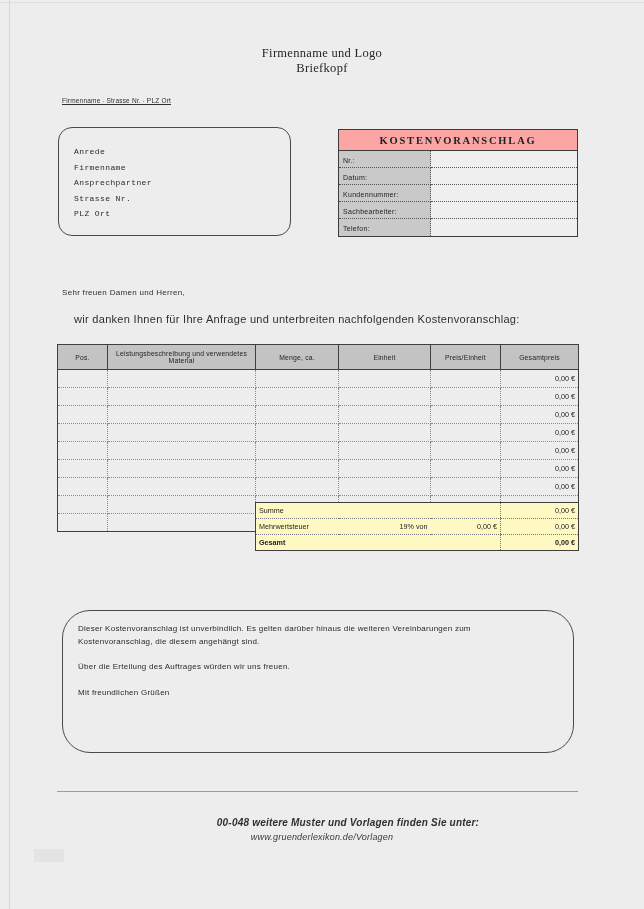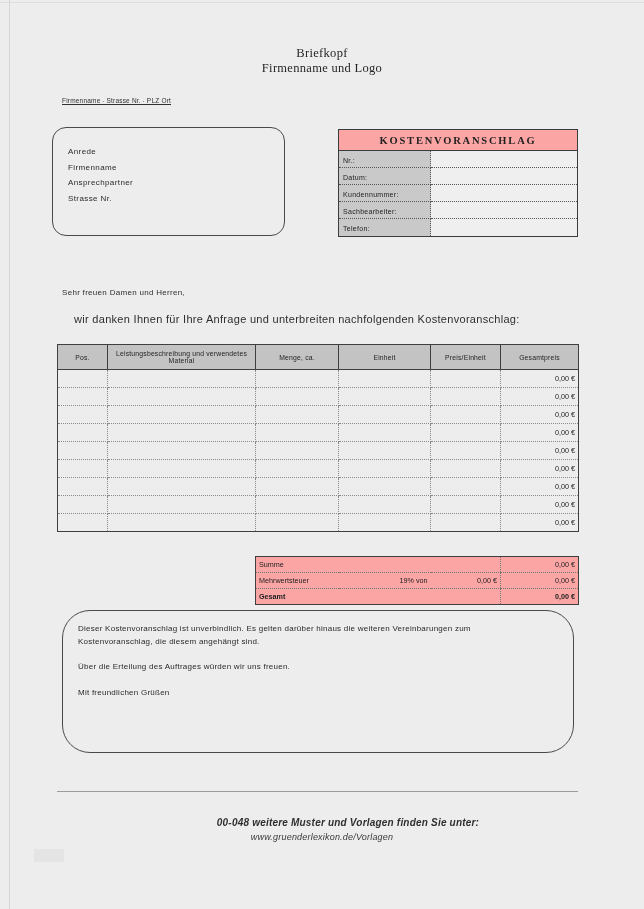--- a/index.html
+++ b/index.html
@@ -25,24 +25,24 @@
 
   
   .sender{
     position:absolute;left:62px;top:97px;
     font-size:6.5px;letter-spacing:.2px;color:#303030;
     text-decoration:underline;
   }
 
   
   .recipient{
-    position:absolute;left:52px;top:127px;width:233px;height:109px;
+    position:absolute;left:58px;top:127px;width:233px;height:109px;
     border:1.4px solid #4a4a4a;border-radius:14px;box-sizing:border-box;
     padding:16px 0 15px 15px;
-    font-size:8px;line-height:15.5px;letter-spacing:.4px;color:#2a2a2a;
+    font-size:8px;line-height:15.5px;letter-spacing:.4px;color:#2a2a2a;font-family:Liberation Mono, monospace;
   }
 
   
   .kv{
     position:absolute;left:338px;top:129px;width:240px;
     border:1.8px solid #3c3c3c;box-sizing:border-box;background:#efefef;
   }
   .kv-title{
     height:20px;background:#fca5a5;border-bottom:1.4px solid #3c3c3c;
     display:flex;align-items:center;justify-content:center;
@@ -74,22 +74,22 @@
     height:24px;padding:0 2px;text-align:center;letter-spacing:.2px;
   }
   .items td{
     height:17px;font-size:7.2px;padding:0 3px;color:#222;
     border-right:1px dotted #8a8a8a;border-bottom:1px dotted #8a8a8a;
   }
   .items td:last-child{border-right:none;text-align:right;}
 
   
   .summary{
-    position:absolute;left:255px;top:556px;width:323px;
-    border:1.5px solid #3f3f3f;background:#fca5a5;
+    position:absolute;left:255px;top:502px;width:323px;
+    border:1.5px solid #3f3f3f;background:#fef9c3;
   }
   .summary td{
     height:15px;font-size:7.2px;padding:0 3px;color:#222;
     border-bottom:1px dotted #777;
   }
   .summary tr:last-child td{border-bottom:none;}
   .summary td.val{border-left:1px dotted #777;text-align:right;}
   .summary td.rate{text-align:right;}
   .summary td.base{text-align:right;}
   .summary .total{font-weight:bold;}
@@ -116,31 +116,32 @@
 </style>
 </head>
 <body>
 
 <div class="page">
 
   <div class="scan-edge-left"></div>
   <div class="scan-edge-top"></div>
 
   <div class="letterhead">
+    <div>Firmenname und Logo</div>
     <div>Briefkopf</div>
-    <div>Firmenname und Logo</div>
   </div>
 
   <div class="sender">Firmenname ∙ Strasse Nr. ∙ PLZ Ort</div>
 
   <div class="recipient">
     <div>Anrede</div>
     <div>Firmenname</div>
     <div>Ansprechpartner</div>
     <div>Strasse Nr.</div>
+    <div>PLZ Ort</div>
   </div>
 
   <div class="kv">
     <div class="kv-title">KOSTENVORANSCHLAG</div>
     <div class="kv-row">
       <div class="kv-label">Nr.:</div>
       <div class="kv-value"></div>
     </div>
     <div class="kv-row">
       <div class="kv-label">Datum:</div>

